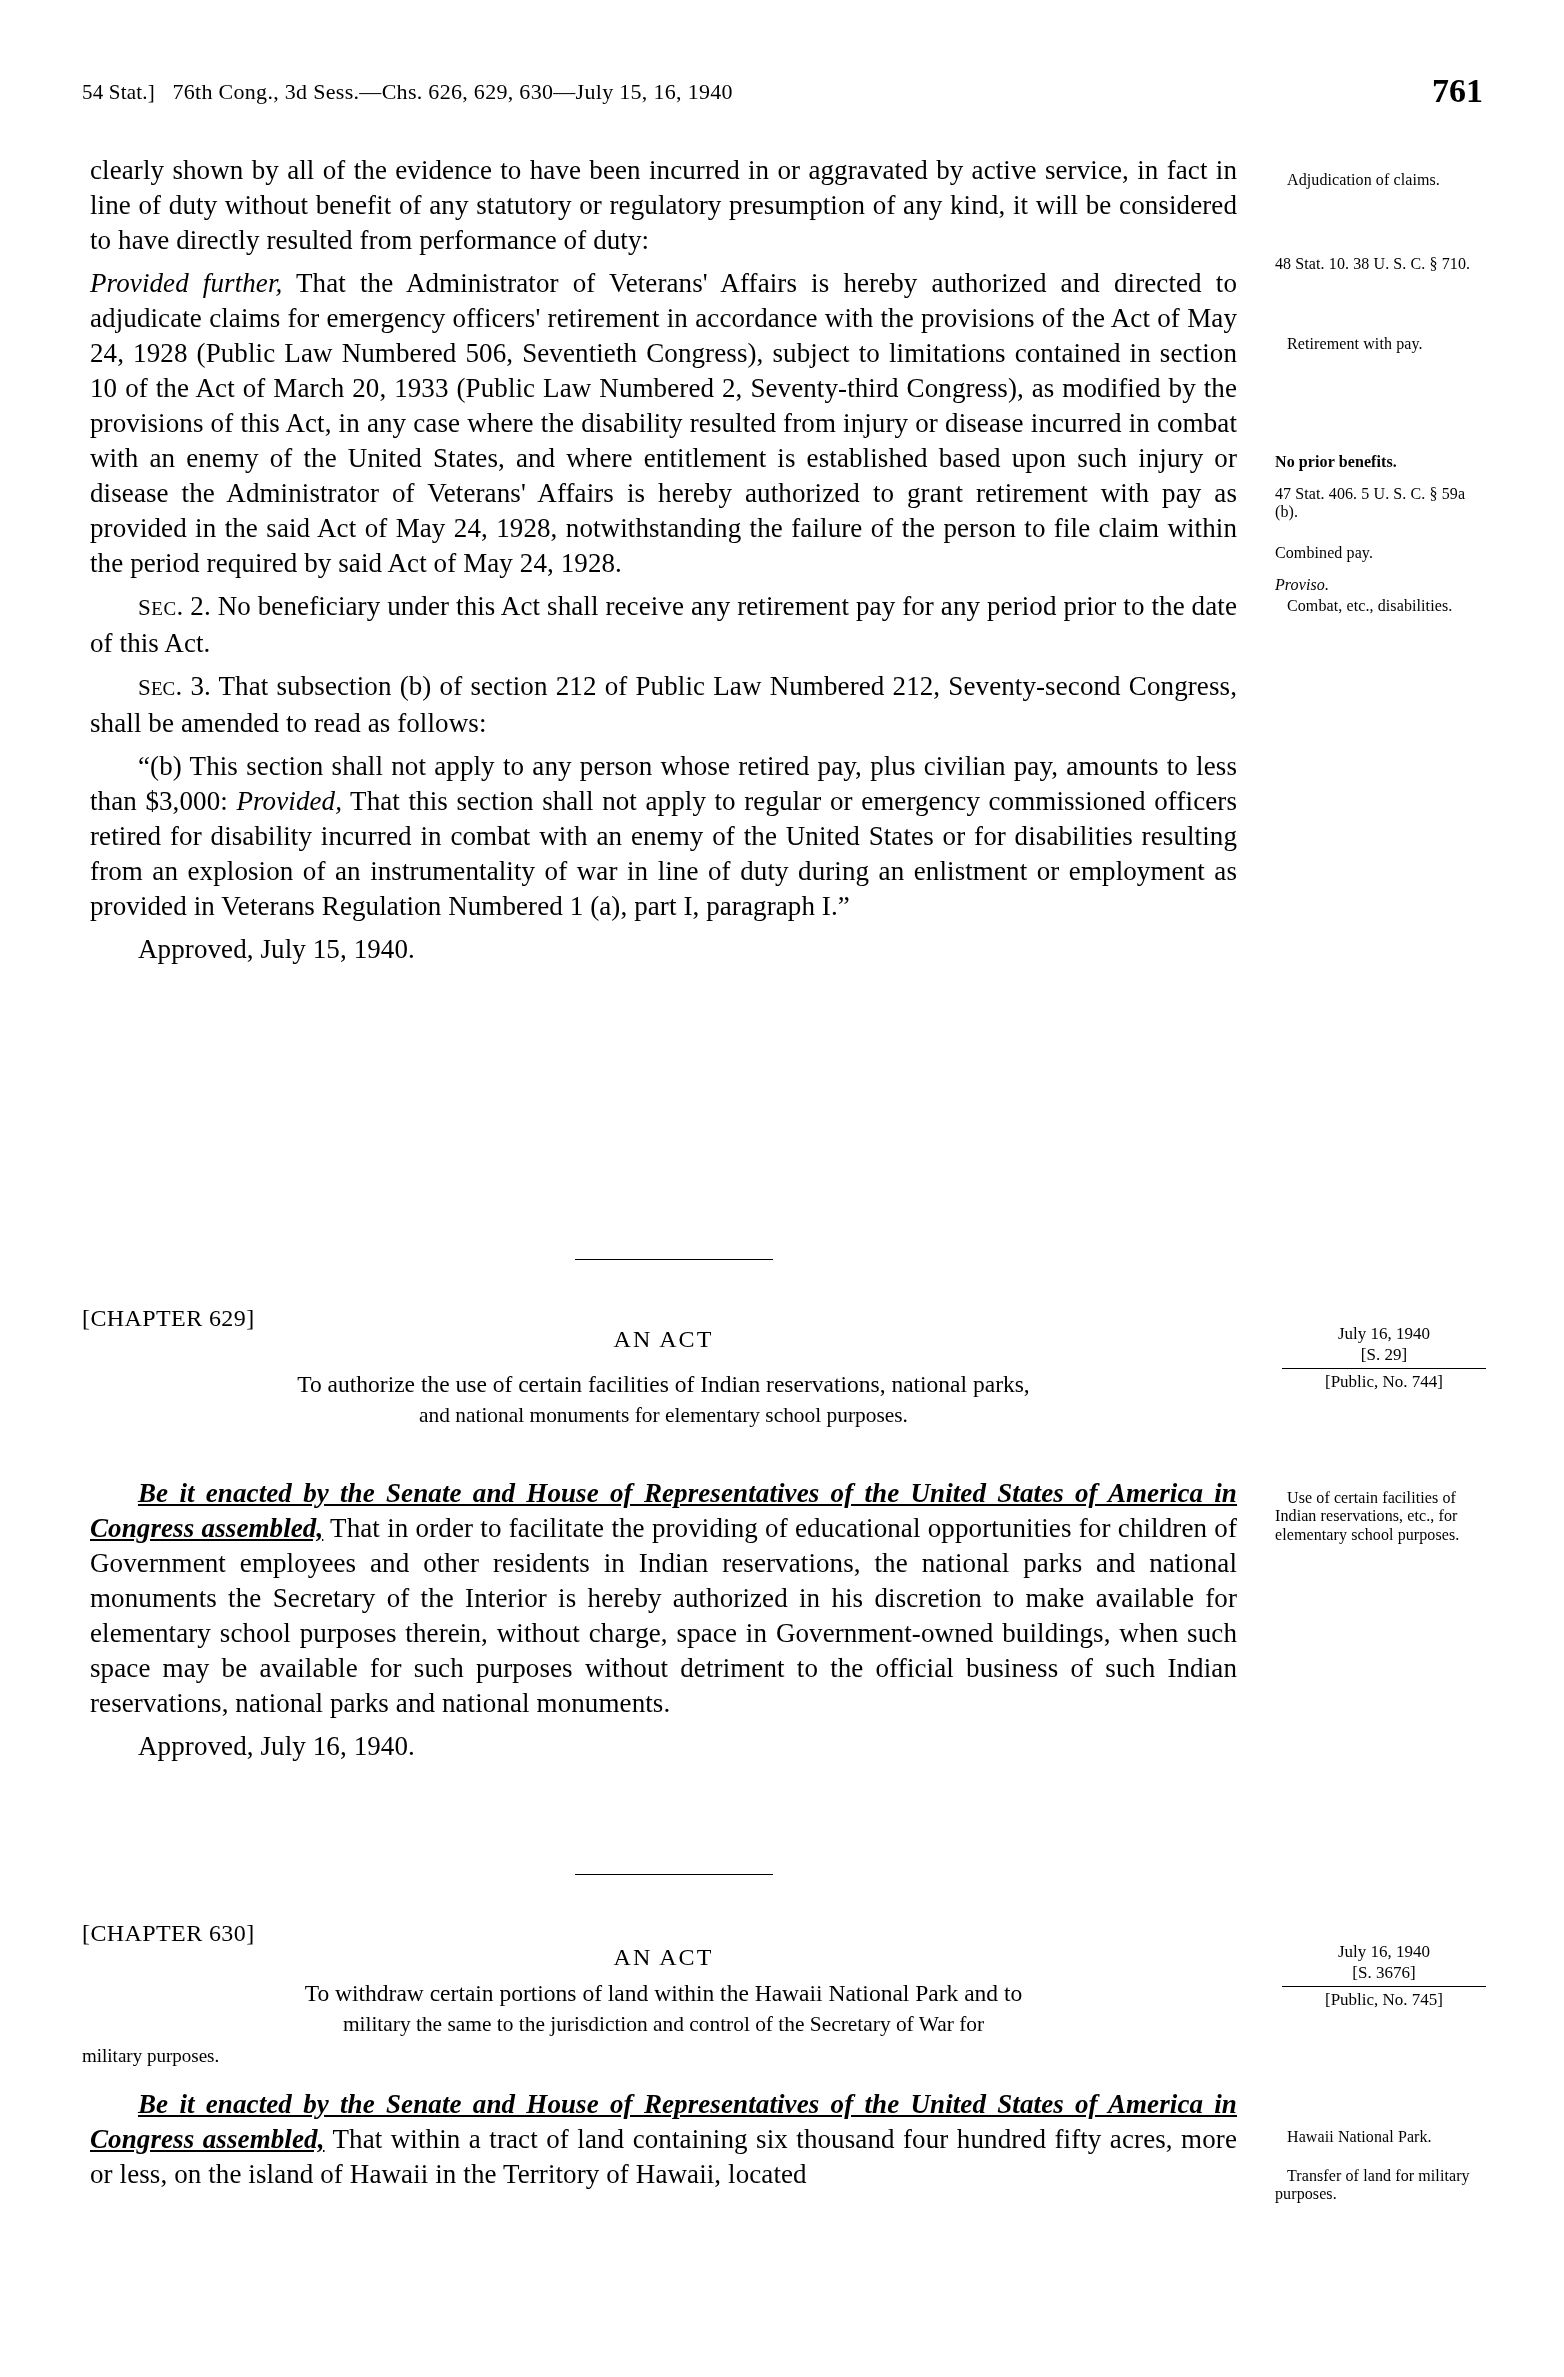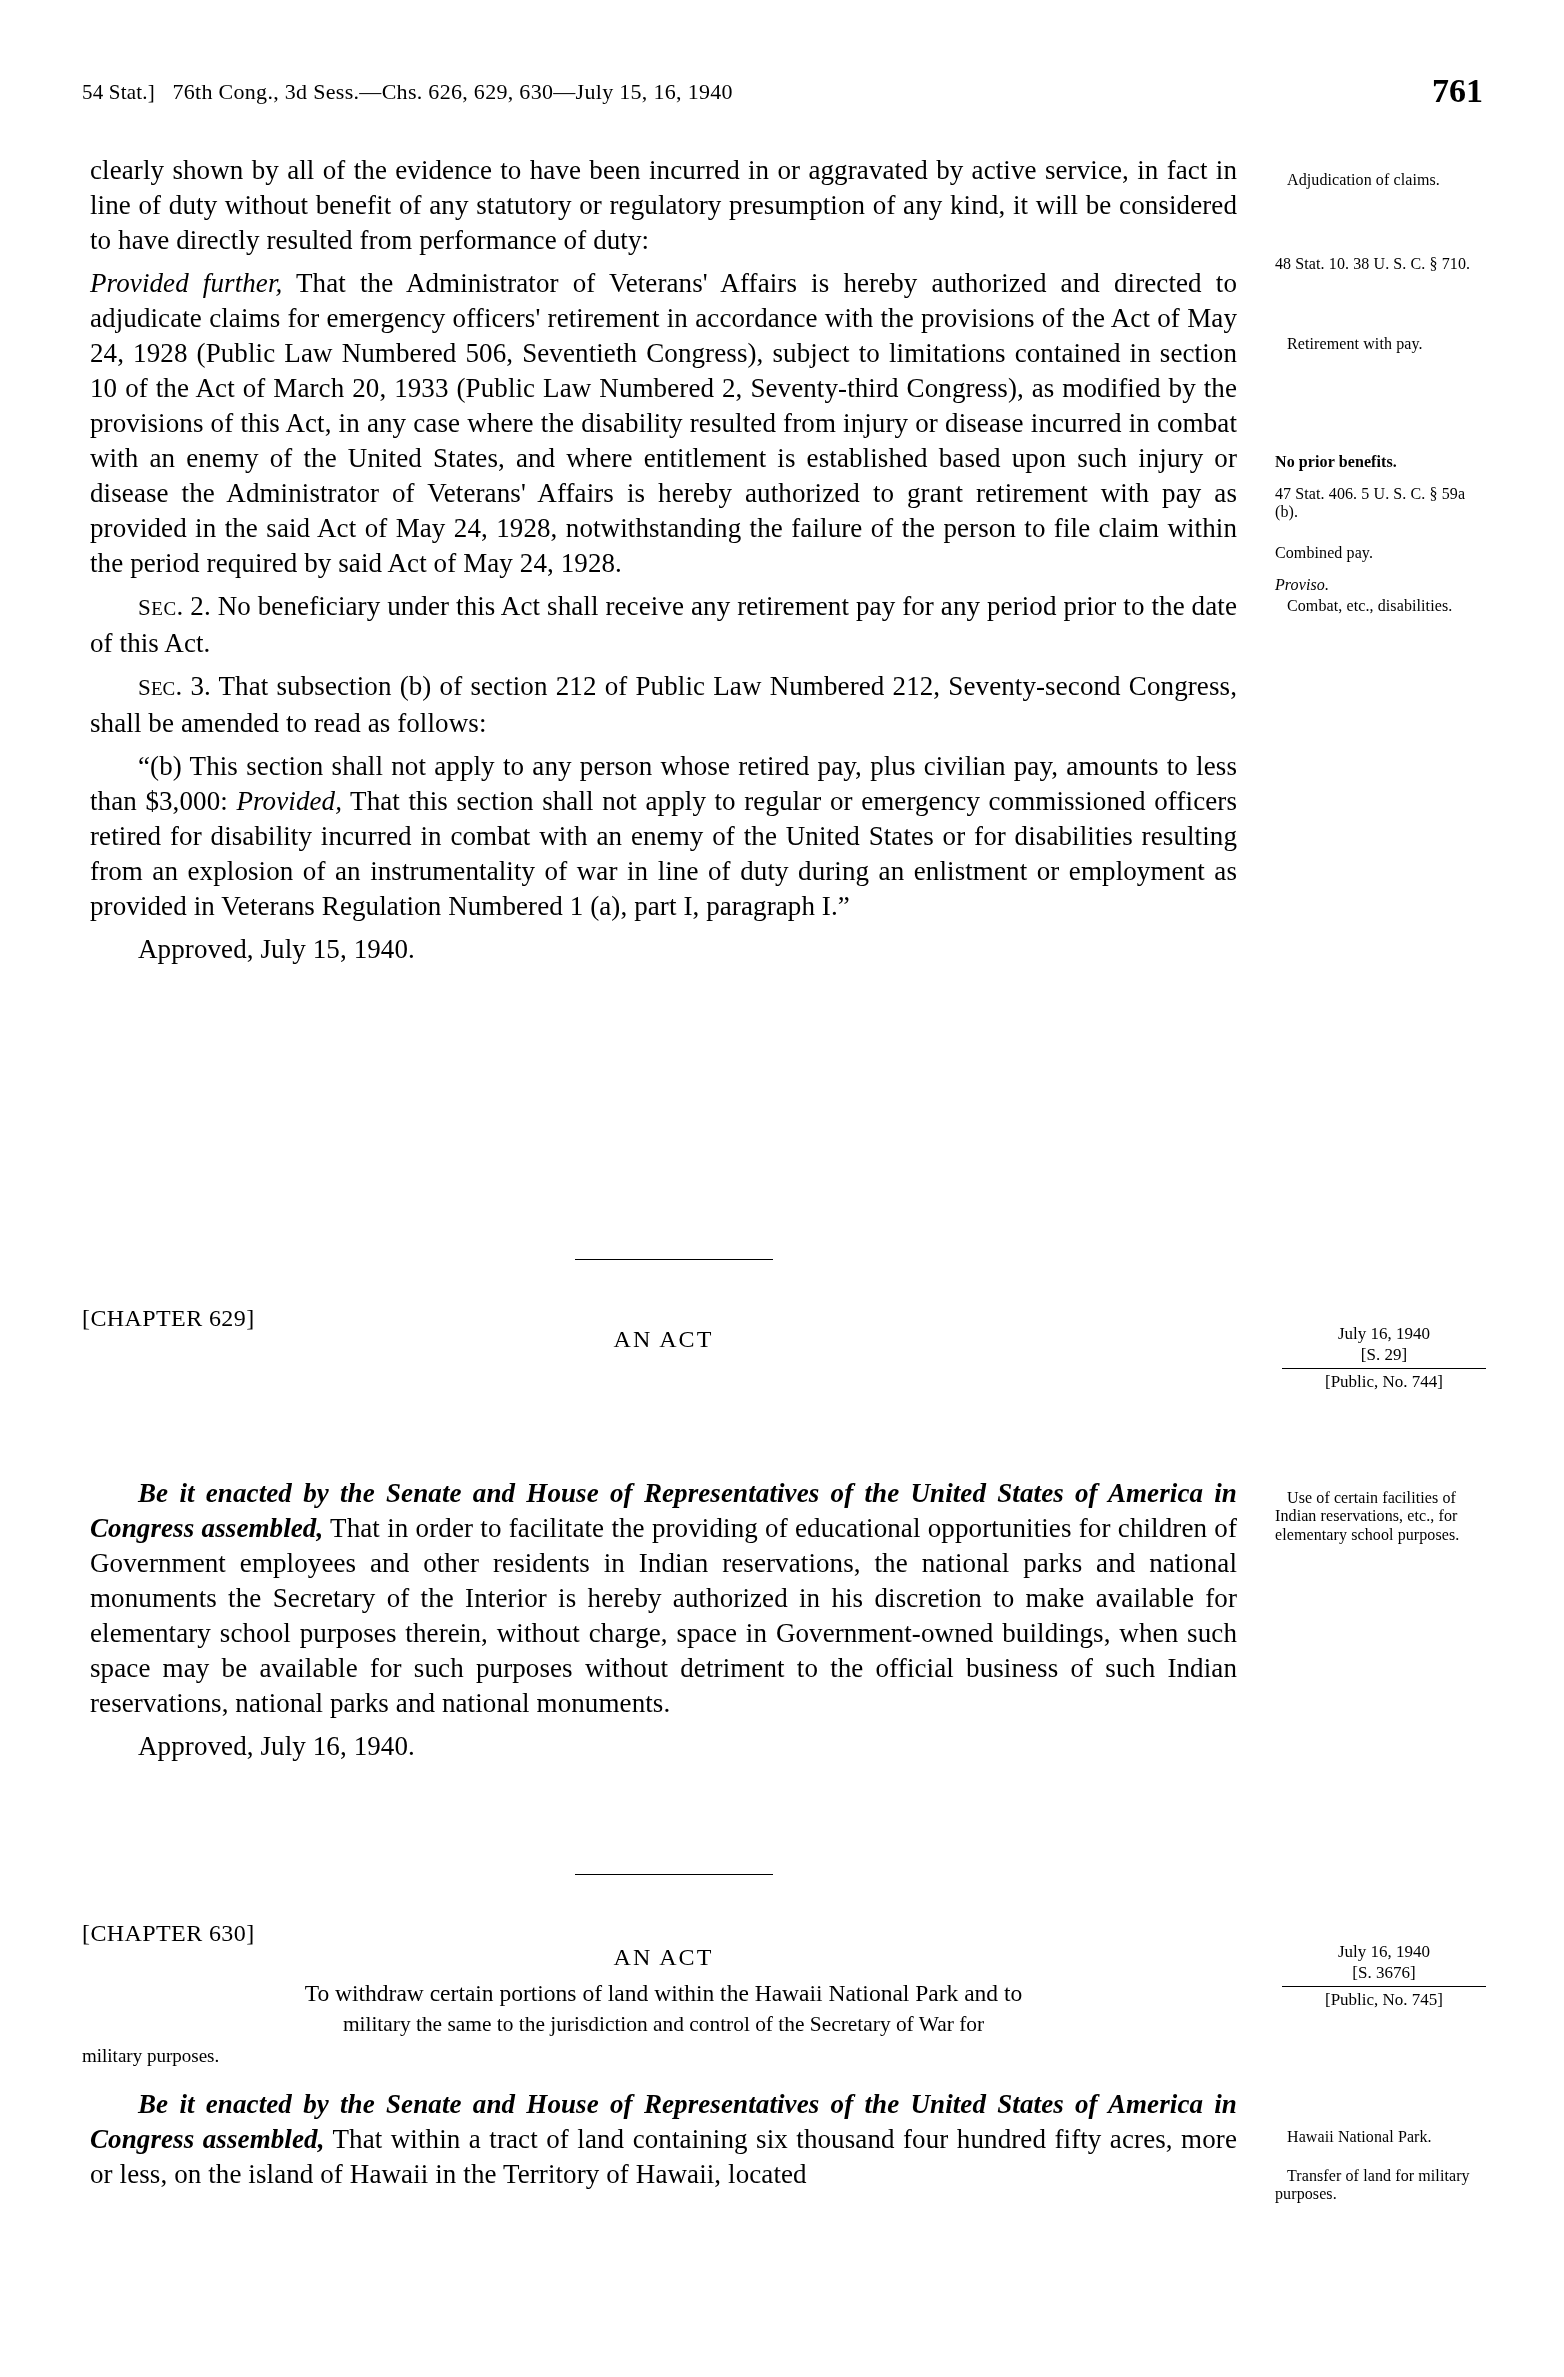--- a/index.html
+++ b/index.html
@@ -122,20 +122,21 @@
     font-size: 17px;
     line-height: 20.5px;
   }
   .date-block .line {
     border-top: 1.3px solid #000;
     margin: 2.6px 6.8px 3.4px 6.8px;
   }
   .enacting {
     font-style: italic;
     font-weight: bold;
+    text-decoration: underline;
   }
 </style>
 </head>
 <body>
 
 <div class="page">
 
   <div class="runhead">
     <div class="runhead-left">
       <span>54 Stat.]</span>
@@ -193,20 +194,24 @@
     <div class="note" style="top:452px;">
       <span class="first-indent">Combat, etc., disabilities.</span>
     </div>
   </div>
 
   <div class="rule" style="top:1259px; left:575px;"></div>
 
   <div class="chapter-head" style="top:1305px; left:82px;">[CHAPTER 629]</div>
   <div class="an-act" style="top:1326px;">AN ACT</div>
 
+  <div class="act-title" style="top:1369px;">
+    <span class="l1">To authorize the use of certain facilities of Indian reservations, national parks,</span>
+    <span class="l1" style="font-size:21.4px;">and national monuments for elementary school purposes.</span>
+  </div>
 
   <div class="date-block" style="top:1324px; left:1275px;">
     <div>July 16, 1940</div>
     <div>[S. 29]</div>
     <div class="line"></div>
     <div>[Public, No. 744]</div>
   </div>
 
   <div class="body-col" style="top:1468px;">
     <p class="just indent">

